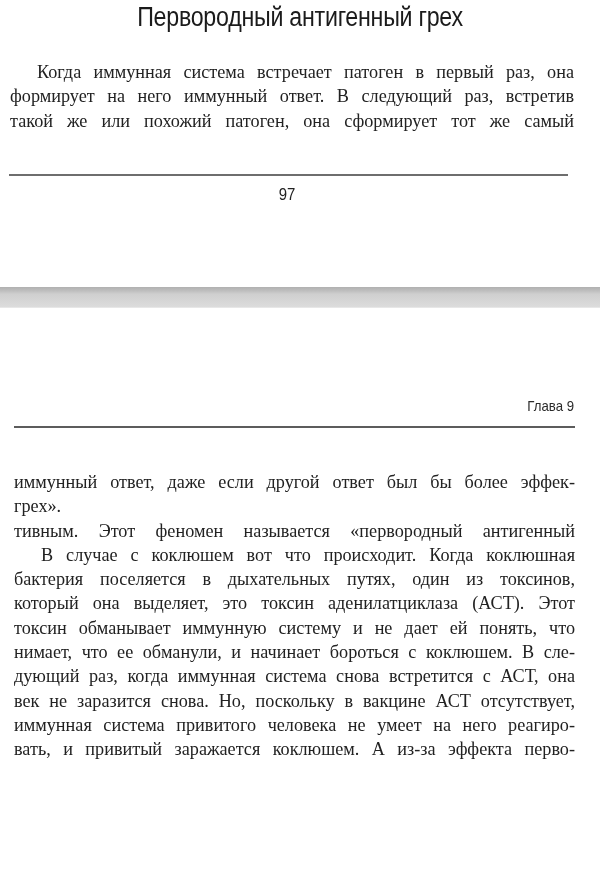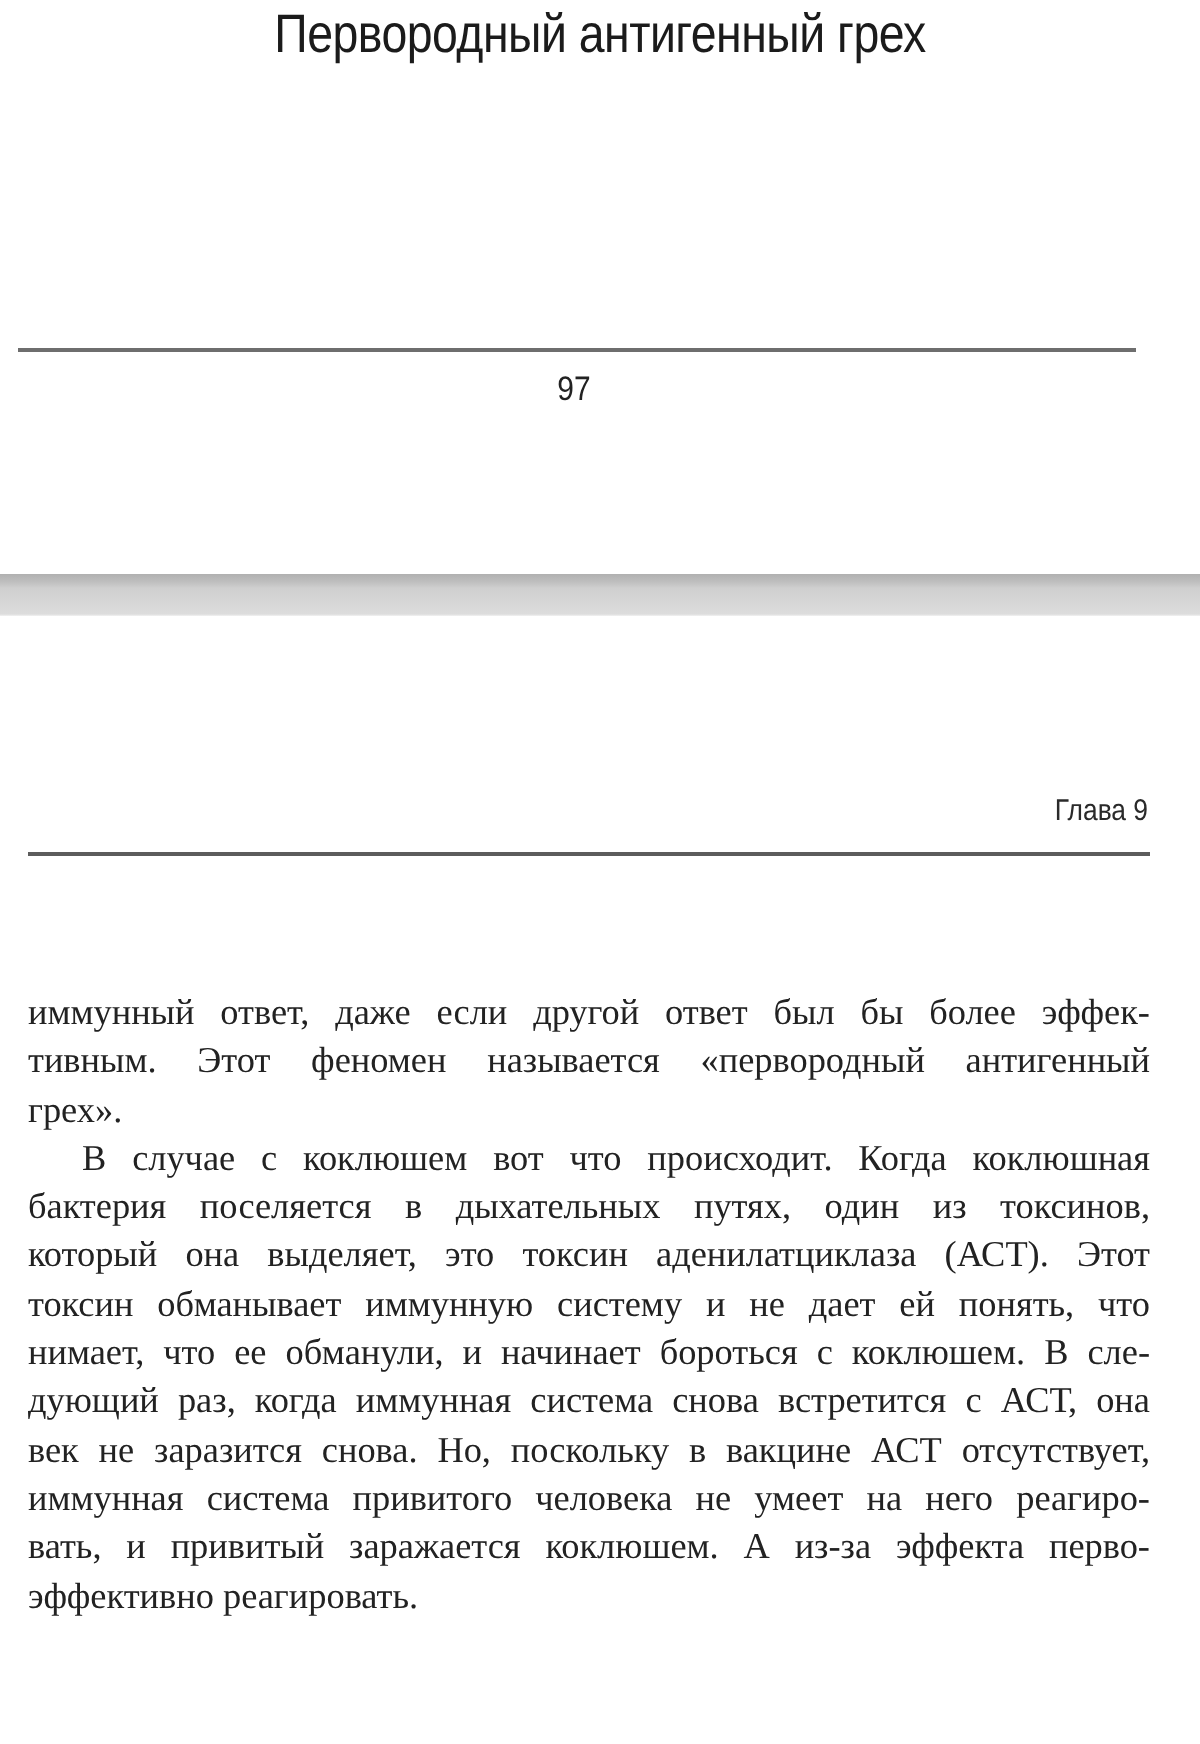--- a/index.html
+++ b/index.html
@@ -51,48 +51,52 @@
   .running-header {
     position: absolute; top: 397px; right: 26px;
     font-family: "Liberation Sans", sans-serif; font-size: 15px;
     transform: scaleX(0.88); transform-origin: right;
     color: #2a2a2a;
   }
   .rule-bottom {
     position: absolute; top: 426px; left: 14px; width: 561px; height: 2px;
     background: #5c5c5c;
   }
-  .bottom-text { position: absolute; top: 494px; left: 14px; width: 561px; }
+  .bottom-text { position: absolute; top: 470px; left: 14px; width: 561px; }
 </style>
 </head>
 <body>
 
 <div class="page page-top">
   <div class="title">Первородный антигенный грех</div>
+  <div class="body-text top-text">
+    <span class="line indent">Когда иммунная система встречает патоген в первый раз, она</span>
+    <span class="line">формирует на него иммунный ответ. В следующий раз, встретив</span>
+    <span class="line">такой же или похожий патоген, она сформирует тот же самый</span>
+  </div>
   <div class="rule-top"></div>
   <div class="page-number">97</div>
 </div>
 
 <div class="separator"></div>
 
 <div class="page page-bottom"></div>
 <div class="running-header">Глава 9</div>
 <div class="rule-bottom"></div>
 
 <div class="body-text bottom-text">
   <div>
     <span class="line">иммунный ответ, даже если другой ответ был бы более эффек-</span>
+    <span class="line last">грех».</span>
     <span class="line">тивным. Этот феномен называется «первородный антигенный</span>
-    <span class="line last">грех».</span>
   </div>
   <div>
     <span class="line indent">В случае с коклюшем вот что происходит. Когда коклюшная</span>
     <span class="line">бактерия поселяется в дыхательных путях, один из токсинов,</span>
     <span class="line">который она выделяет, это токсин аденилатциклаза (АСТ). Этот</span>
     <span class="line">токсин обманывает иммунную систему и не дает ей понять, что</span>
     <span class="line">нимает, что ее обманули, и начинает бороться с коклюшем. В сле-</span>
     <span class="line">дующий раз, когда иммунная система снова встретится с АСТ, она</span>
     <span class="line">век не заразится снова. Но, поскольку в вакцине АСТ отсутствует,</span>
     <span class="line">иммунная система привитого человека не умеет на него реагиро-</span>
     <span class="line">вать, и привитый заражается коклюшем. А из-за эффекта перво-</span>
-    <span class="line last">эффективно реагировать.</span>
   </div>
 </div>
 
 </body></html>

